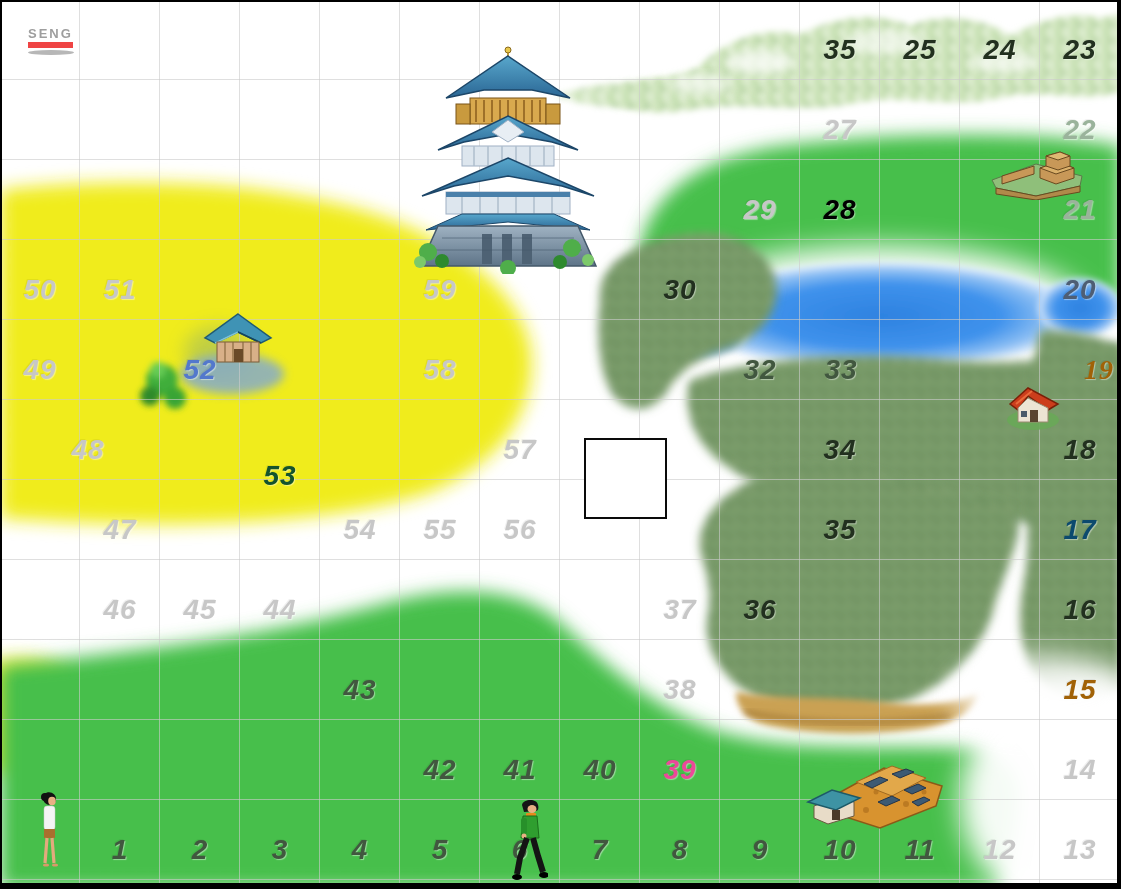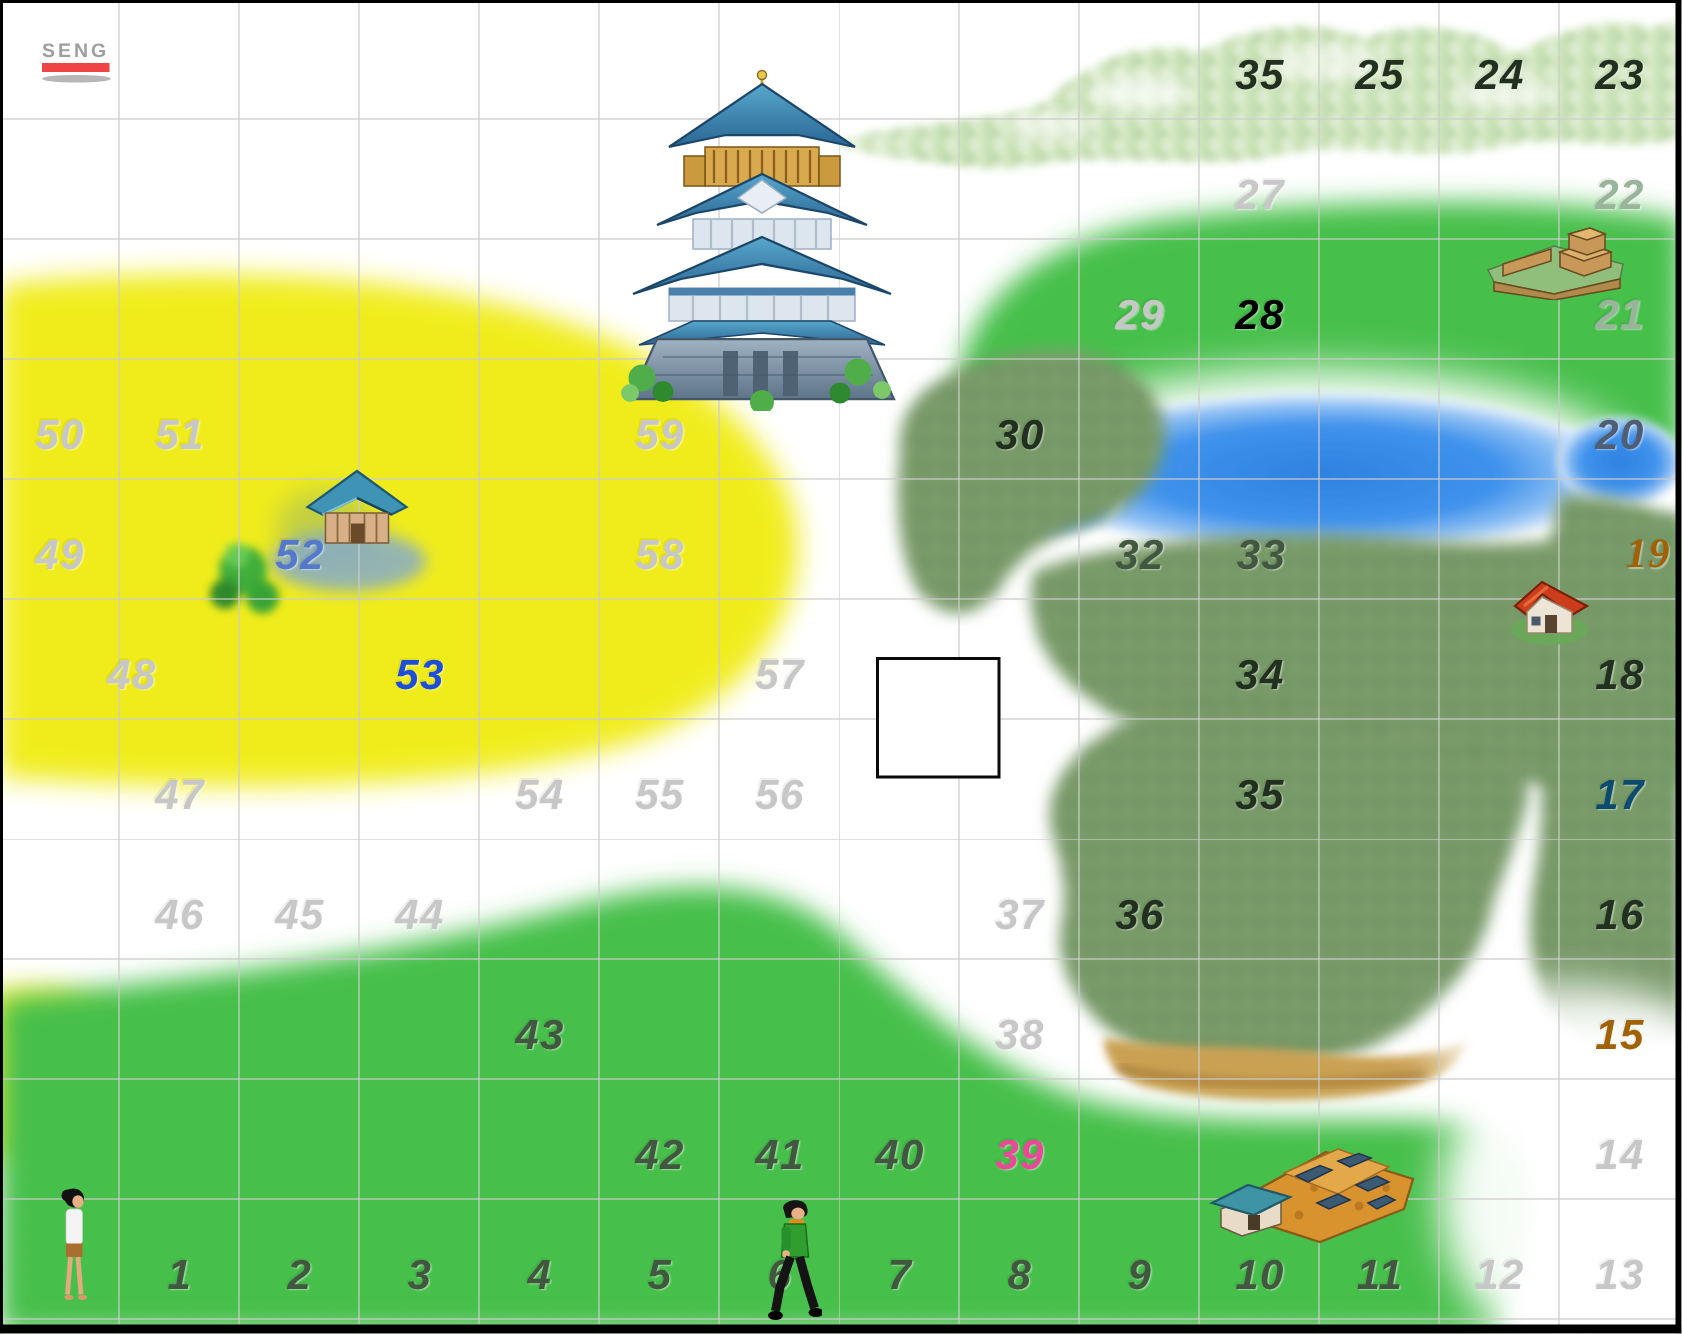--- a/index.html
+++ b/index.html
@@ -166,21 +166,21 @@
       <div class="cellnum" style="left: 400px; top: 274px; color: rgb(199, 199, 199);">59</div>
       <div class="cellnum" style="left: 640px; top: 274px; color: rgb(34, 48, 31);">30</div>
       <div class="cellnum" style="left: 1040px; top: 274px; color: rgb(78, 94, 116);">20</div>
       <div class="cellnum" style="left: 0px; top: 354px; color: rgb(199, 199, 199);">49</div>
       <div class="cellnum" style="left: 160px; top: 354px; color: rgb(83, 120, 204);">52</div>
       <div class="cellnum" style="left: 400px; top: 354px; color: rgb(199, 199, 199);">58</div>
       <div class="cellnum" style="left: 720px; top: 354px; color: rgb(65, 87, 63);">32</div>
       <div class="cellnum" style="left: 801px; top: 354px; color: rgb(65, 87, 63);">33</div>
       <div class="cellnum" style="left: 1059px; top: 354px; color: #a16207; font-family: Liberation Serif, serif;">19</div>
       <div class="cellnum" style="left: 0px; top: 434px; color: rgb(199, 199, 199); padding-left: 48px;">48</div>
-      <div class="cellnum" style="left: 240px; top: 434px; color: #1d4ed8;">53</div>
+      <div class="cellnum" style="left: 240px; top: 460px; color: #14532d;">53</div>
       <div class="cellnum" style="left: 480px; top: 434px; color: rgb(199, 199, 199);">57</div>
       <div class="cellnum" style="left: 800px; top: 434px; color: rgb(34, 48, 31);">34</div>
       <div class="cellnum" style="left: 1040px; top: 434px; color: rgb(34, 48, 31);">18</div>
       <div class="cellnum" style="left: 80px; top: 514px; color: rgb(199, 199, 199);">47</div>
       <div class="cellnum" style="left: 320px; top: 514px; color: rgb(199, 199, 199);">54</div>
       <div class="cellnum" style="left: 400px; top: 514px; color: rgb(199, 199, 199);">55</div>
       <div class="cellnum" style="left: 480px; top: 514px; color: rgb(199, 199, 199);">56</div>
       <div class="cellnum" style="left: 800px; top: 514px; color: rgb(34, 48, 31);">35</div>
       <div class="cellnum" style="left: 1040px; top: 514px; color: #0c4a6e;">17</div>
       <div class="cellnum" style="left: 80px; top: 594px; color: rgb(199, 199, 199);">46</div>

